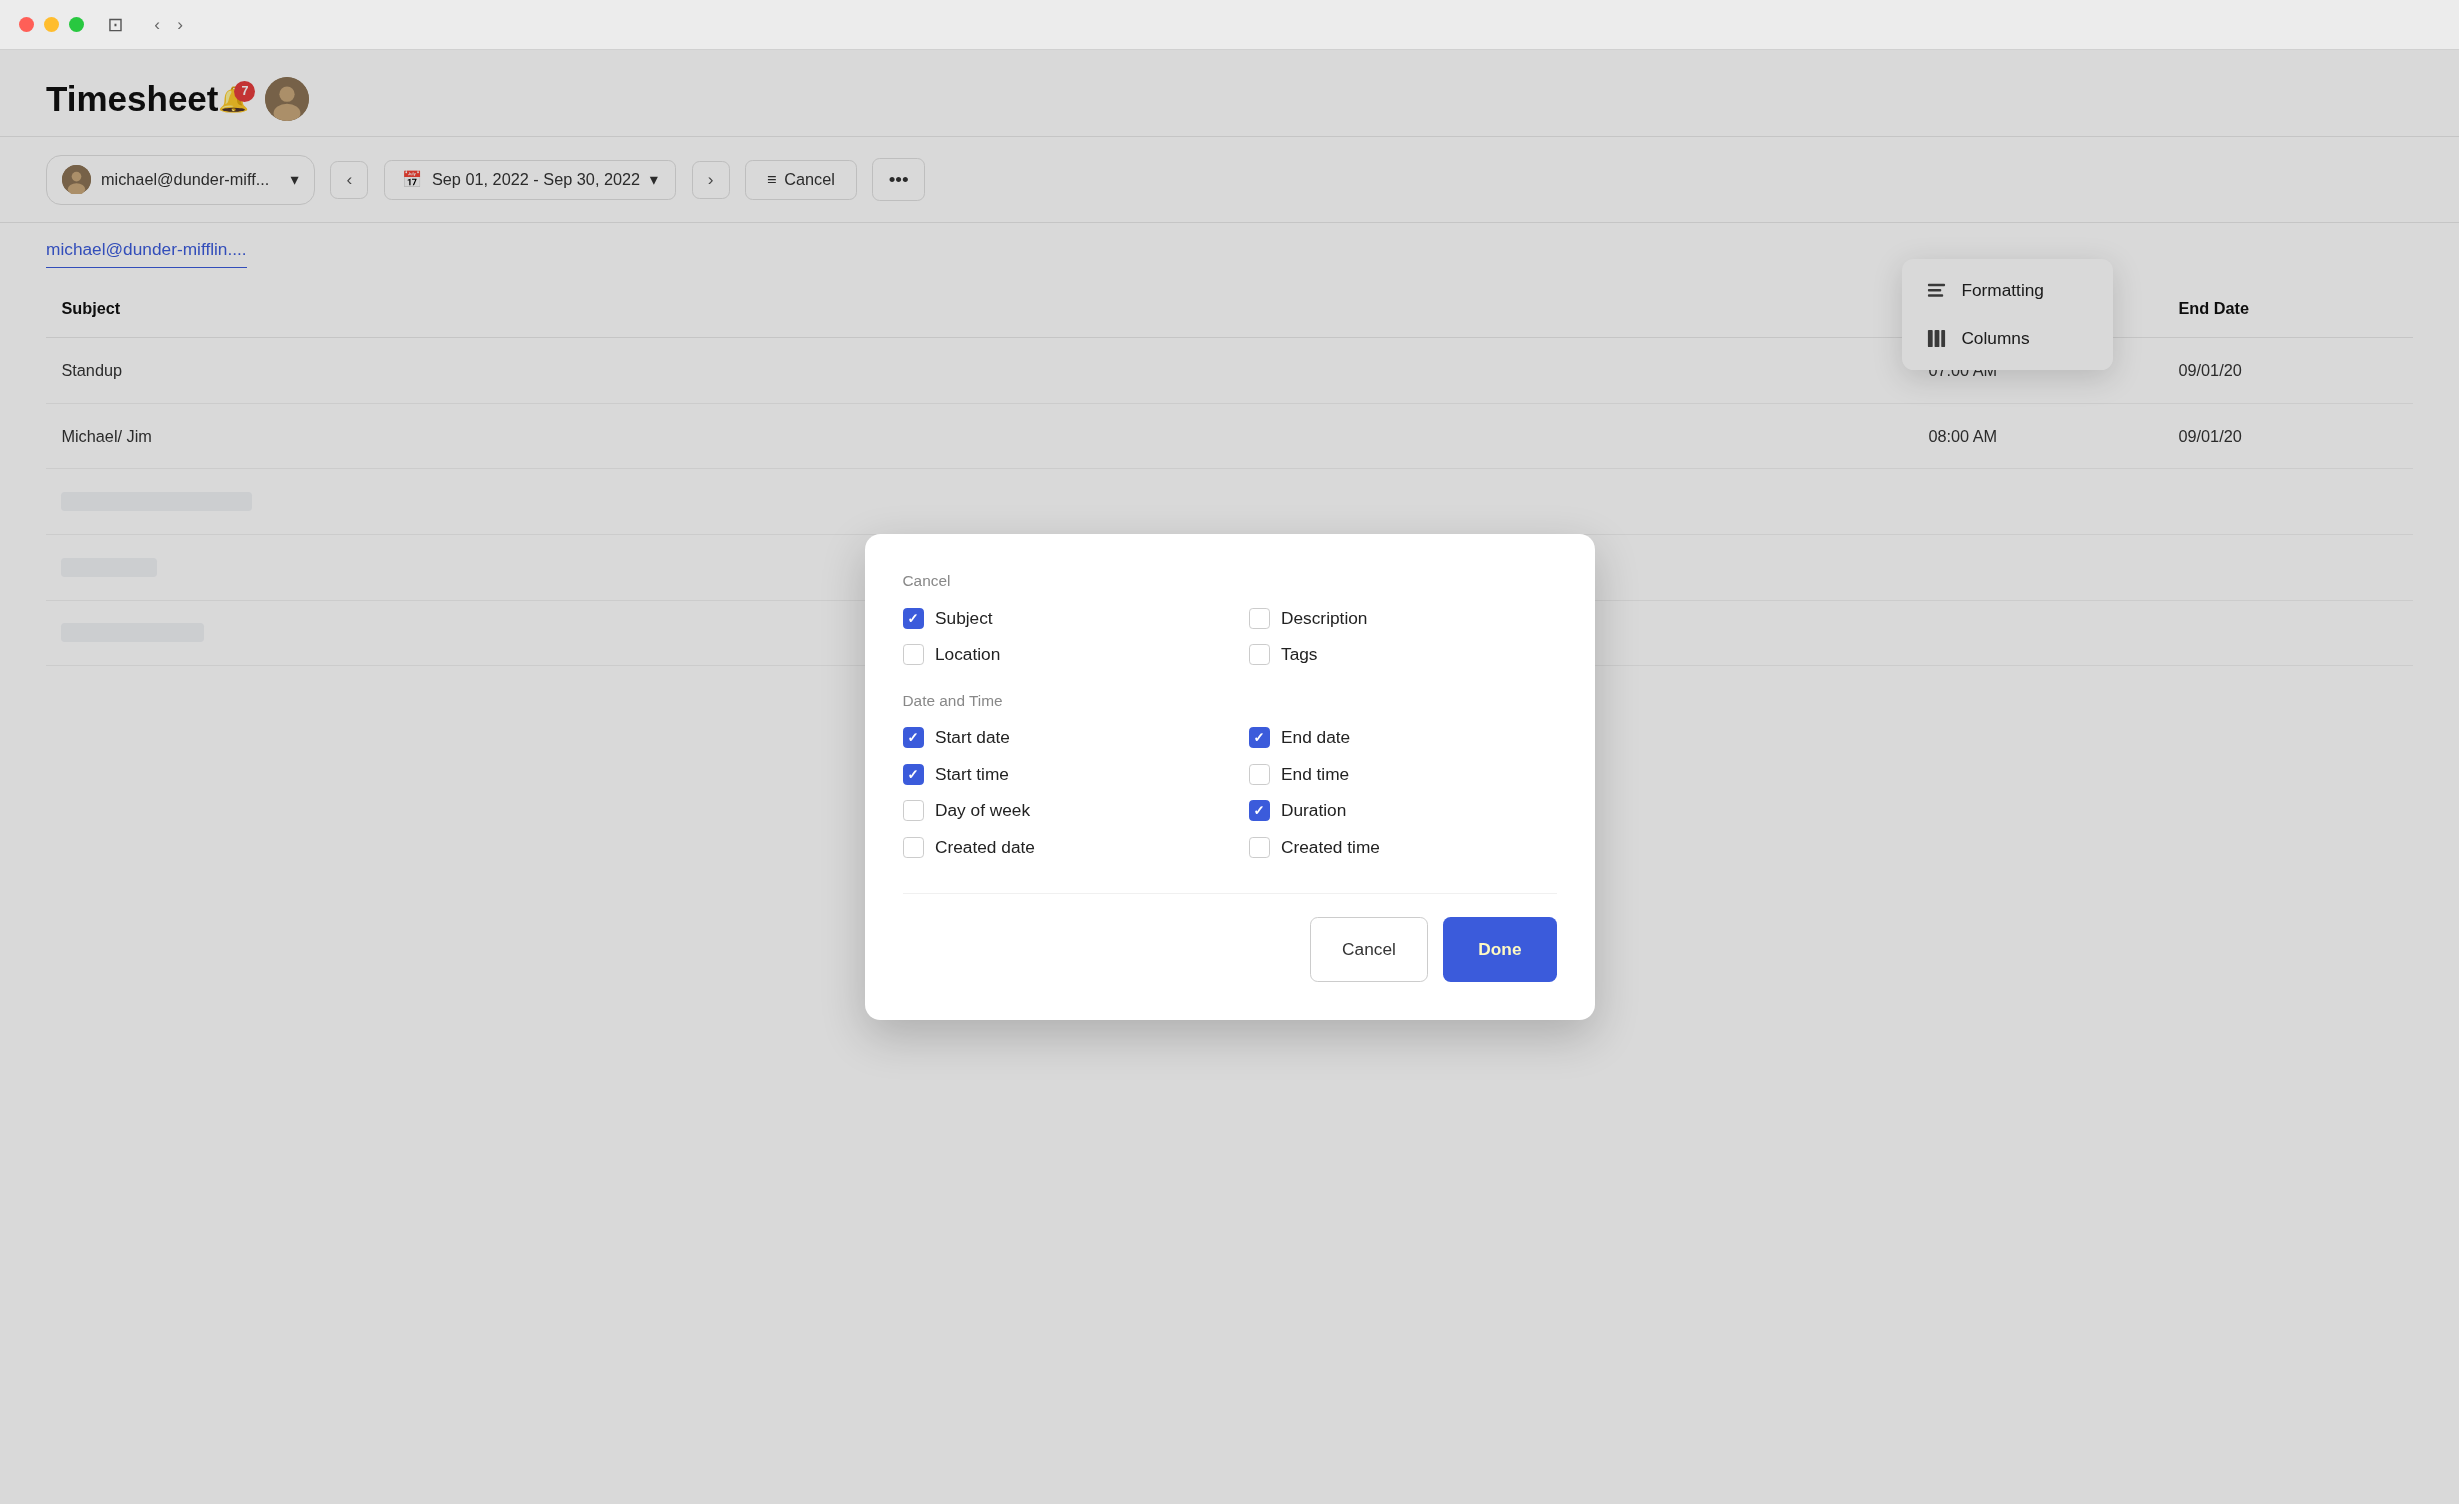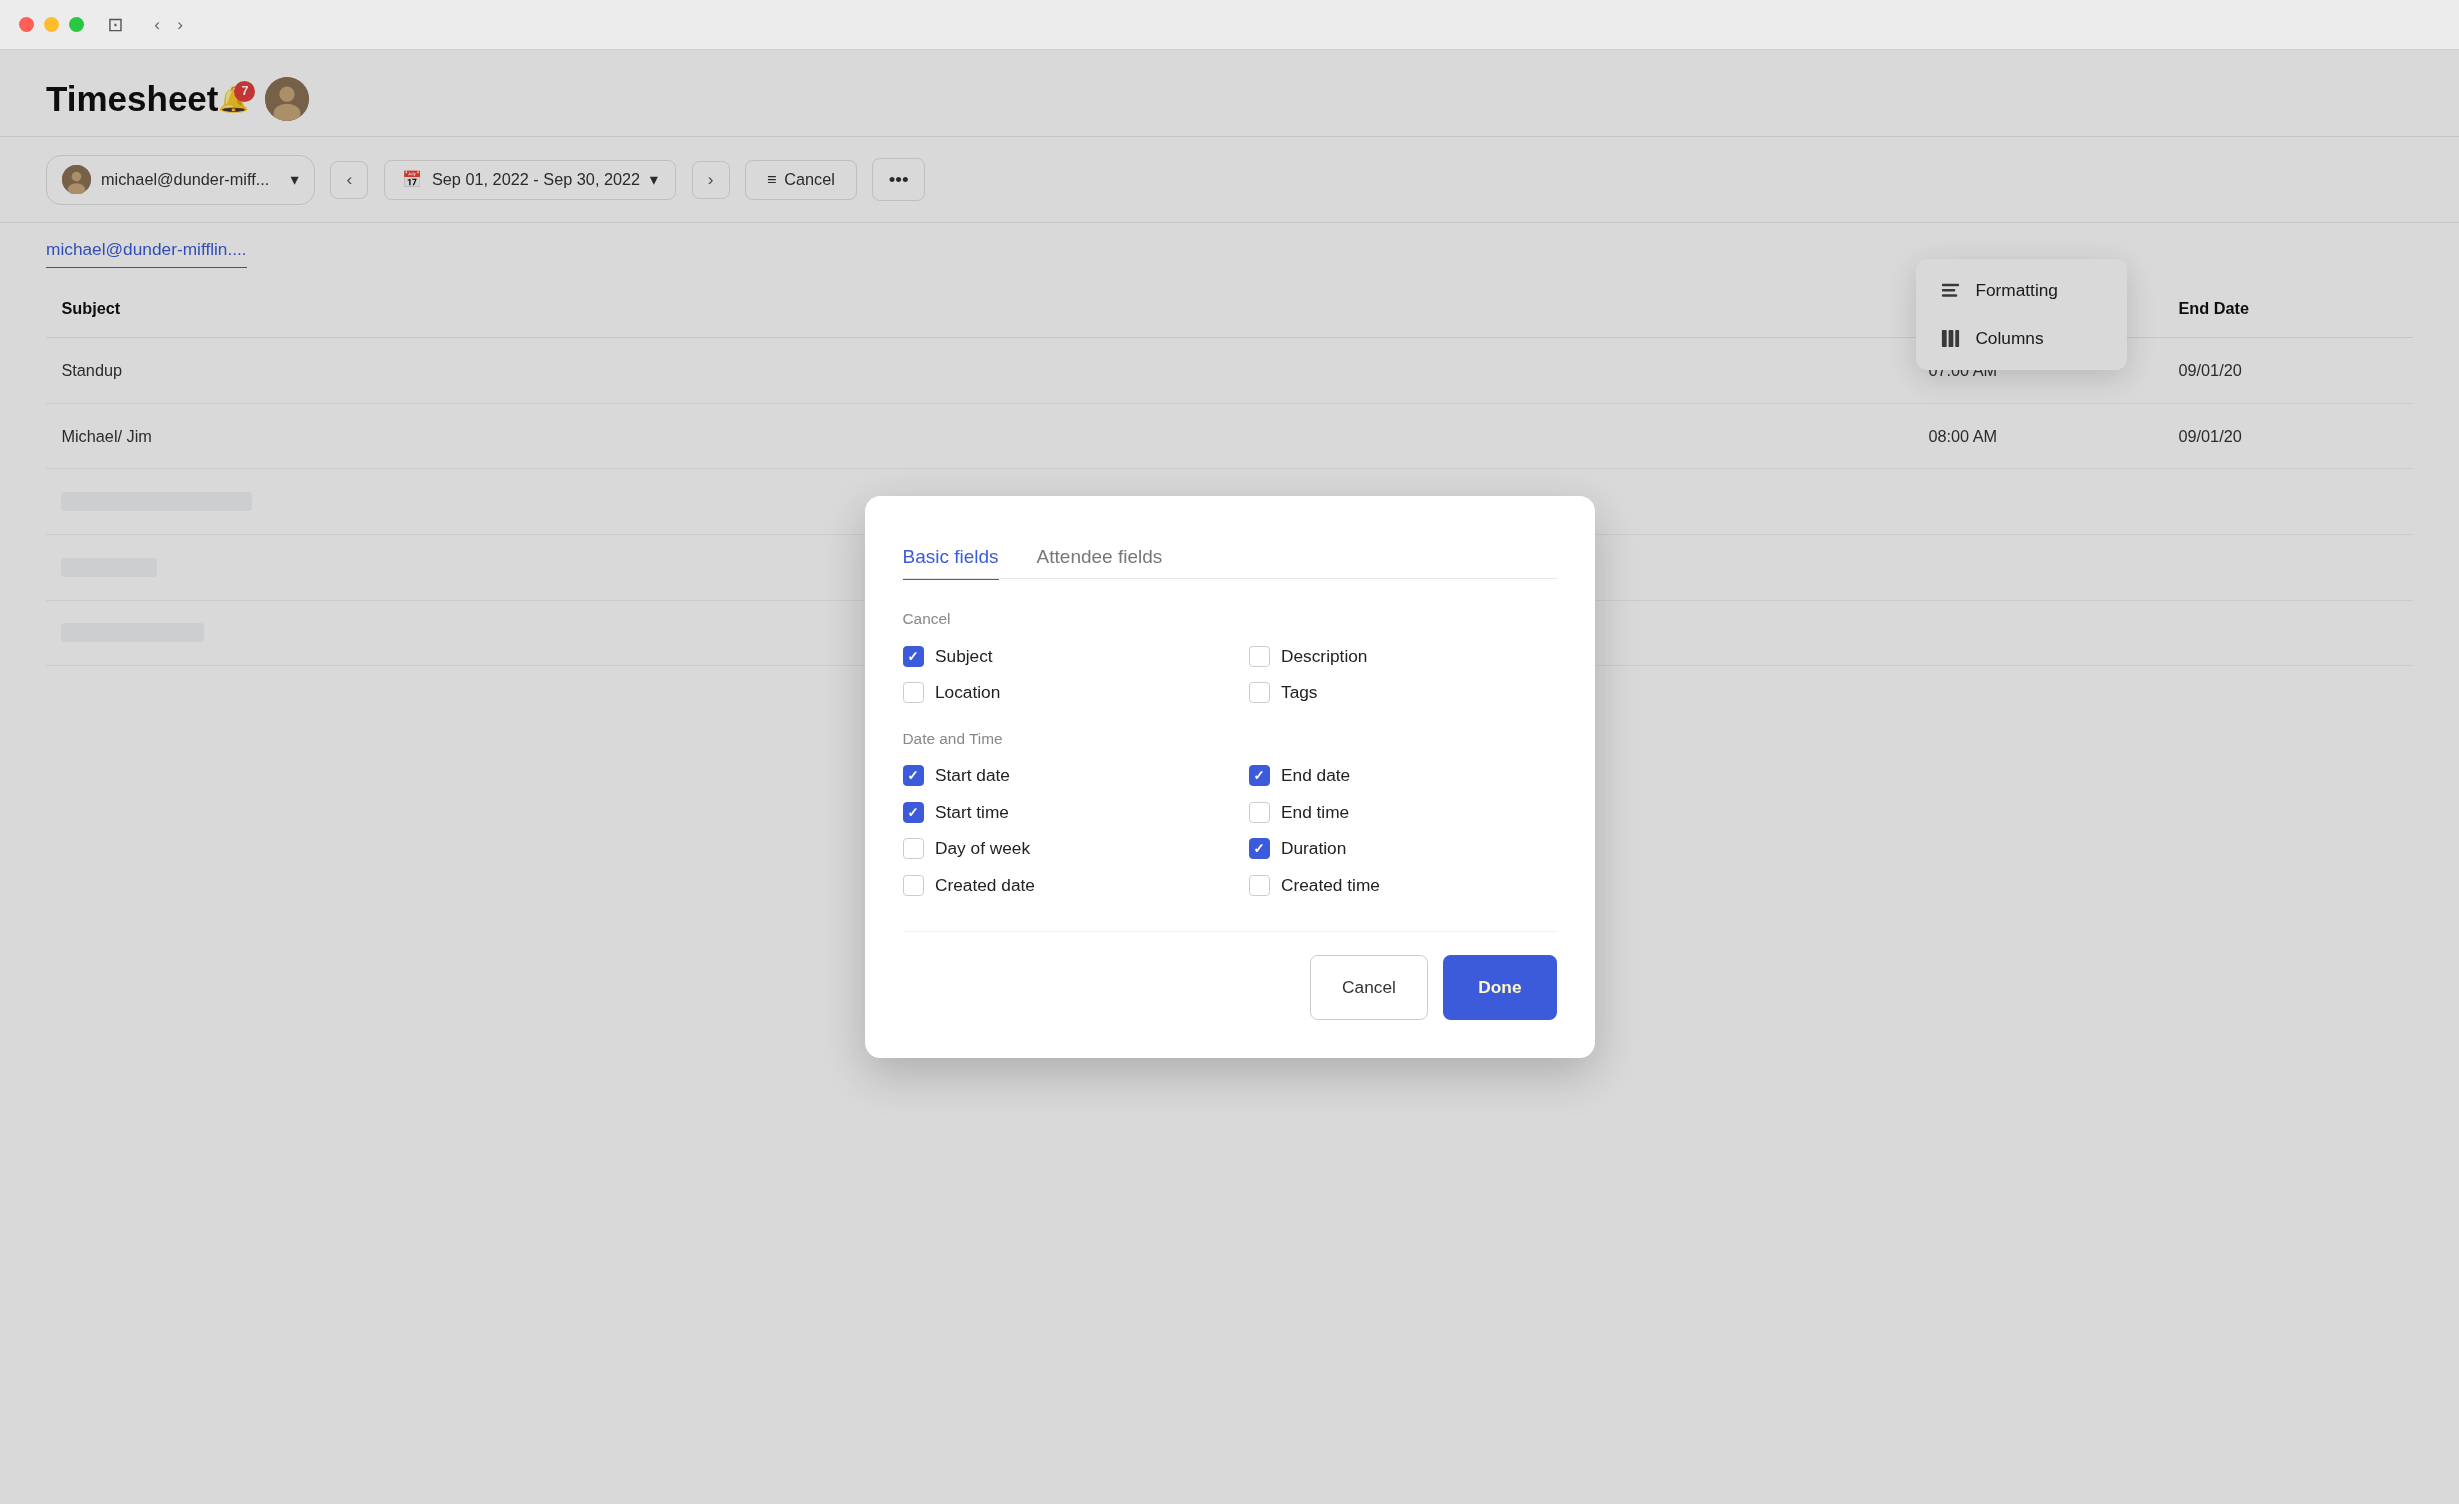--- a/index.html
+++ b/index.html
@@ -150,21 +150,21 @@
       padding: 3.8px 15.4px;
     }
     .td-placeholder {
       height: 19px; background: #f0f2f5; border-radius: 3.8px; width: 80%;
     }
 
     
     .dropdown-menu {
       position: absolute;
       top: 209px;
-      right: 332px;
+      right: 346px;
       background: #fff;
       border-radius: 11.5px;
       box-shadow: 0 7.7px 31px rgba(0,0,0,0.15);
       padding: 7.7px 0;
       min-width: 211px;
       z-index: 100;
     }
     .dropdown-item {
       display: flex; align-items: center; gap: 13.4px;
       padding: 13.4px 23px; font-size: 17.3px; color: #222;
@@ -387,24 +387,20 @@
           <rect x="16" y="2" width="4" height="18" rx="1" fill="#444"></rect>
         </svg>
       </span>
       <span>Columns</span>
     </div>
   </div>
 
   <div class="modal-overlay">
     <div class="modal">
 
-      <div class="modal-tabs">
-        <div class="modal-tab active">Basic fields</div>
-        <div class="modal-tab">Attendee fields</div>
-      </div>
 
       <div class="divider-section">
         <div class="section-label">Cancel</div>
         <div class="fields-grid">
           <div class="field-row">
             <div class="checkbox checked"></div>
             <span>Subject</span>
           </div>
           <div class="field-row">
             <div class="checkbox"></div>

